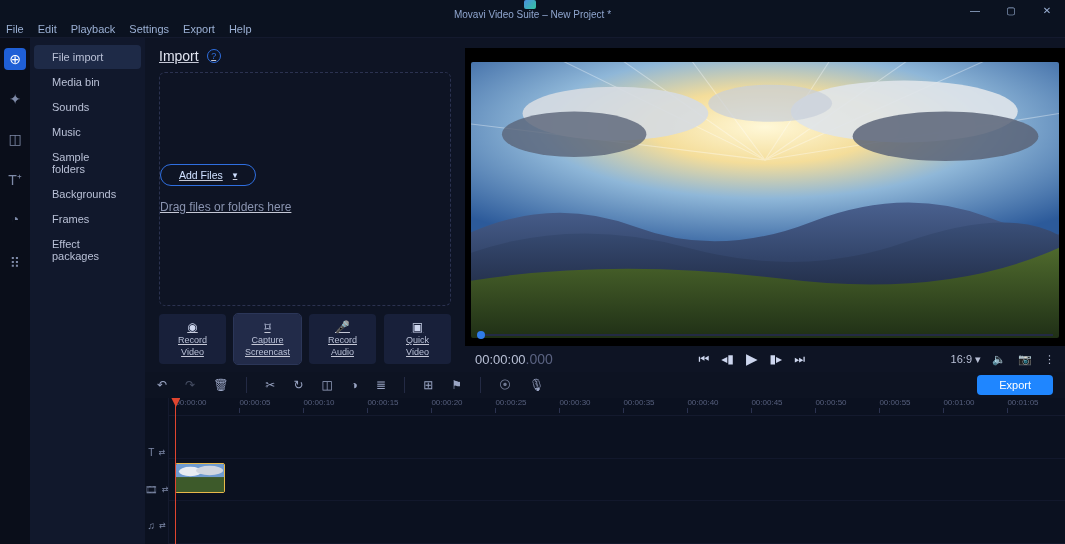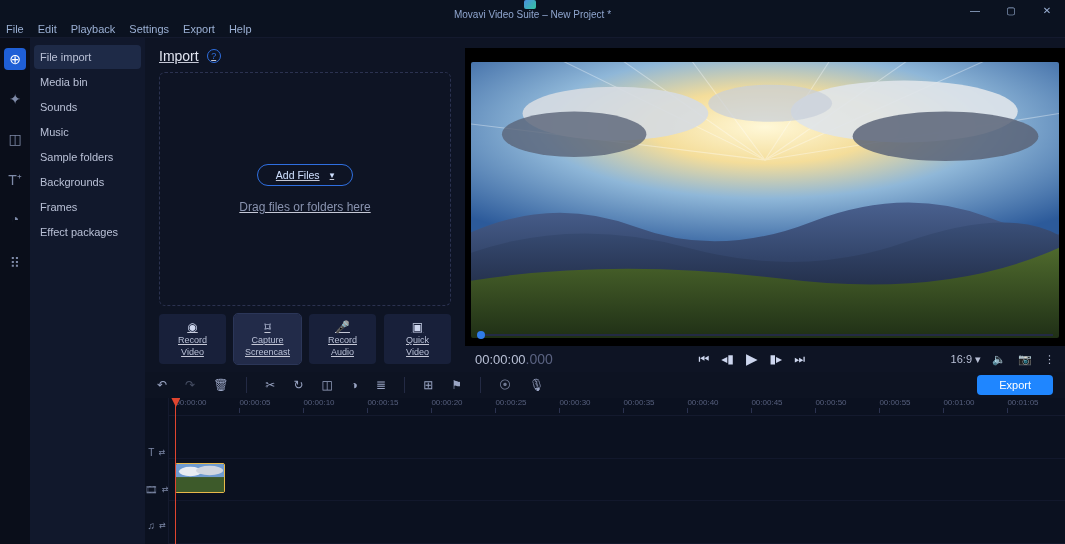--- a/index.html
+++ b/index.html
@@ -19,30 +19,30 @@
 
 .body { flex: 1; display: grid; grid-template-columns: 30px 115px 1fr; background: #0e1424; overflow: hidden; }
 
 
 .rail { background: #0a0e1a; display: flex; flex-direction: column; align-items: center; padding-top: 10px; gap: 18px; }
 .rail .icn { width: 22px; height: 22px; display:flex; align-items:center; justify-content:center; border-radius:4px; color:#7e8aa8; font-size:14px; }
 .rail .icn.active { background:#1f5fd6; color:#fff; }
 
 
 .sidebar { background:#11182c; padding-top:6px; font-size:11px; }
-.sidebar .item { padding:6px 6px; color:#b9c0d6; border-radius:4px; margin:1px 4px; }
+.sidebar .item { padding:6px 18px; color:#b9c0d6; border-radius:4px; margin:1px 4px; }
 .sidebar .item.selected { background:#1e2a47; }
 
 
 .centerwrap { display:flex; flex-direction:column; overflow:hidden; }
 .centerrow { flex:1; display:flex; overflow:hidden; }
 .importcol { flex:0 0 320px; padding:10px 14px 8px 14px; display:flex; flex-direction:column;text-decoration:underline; }
 .importhdr { display:flex; align-items:center; gap:8px; font-size:14px; color:#e0e4f0; margin-bottom:8px; }
 .importhdr .q { width:14px; height:14px; border:1px solid #2f6fe0; border-radius:50%; color:#2f6fe0; font-size:9px; display:flex; align-items:center; justify-content:center; }
-.dropzone { flex:1; border:1px dashed #2b3250; border-radius:6px; display:flex; flex-direction:column; align-items:center; justify-content:center; gap:14px; }
+.dropzone { flex:1; border:1px dashed #2b3250; border-radius:6px; display:flex; flex-direction:column; align-items:flex-start; justify-content:center; gap:14px; }
 .addbtn { border:1px solid #2f6fe0; color:#cfe0ff; background:transparent; padding:4px 18px; border-radius:12px; font-size:10.5px; display:flex; align-items:center; gap:10px; }
 .addbtn .caret { font-size:9px; }
 .draghint { font-size:12px; color:#8993af; }
 .capturerow { display:grid; grid-template-columns:repeat(4,1fr); gap:8px; margin-top:8px; }
 .capcard { background:#18203a; border-radius:4px; height:50px; display:flex; flex-direction:column; align-items:center; justify-content:center; gap:2px; font-size:9px; color:#b9c0d6; text-align:center; line-height:1.1; }
 .capcard.hover { background:#222b49; outline:1px solid #2b3658; }
 .capcard .ci { font-size:12px; color:#cdd6ee; }
 
 
 .previewcol { flex:1; display:flex; flex-direction:column; padding-top:10px; }

